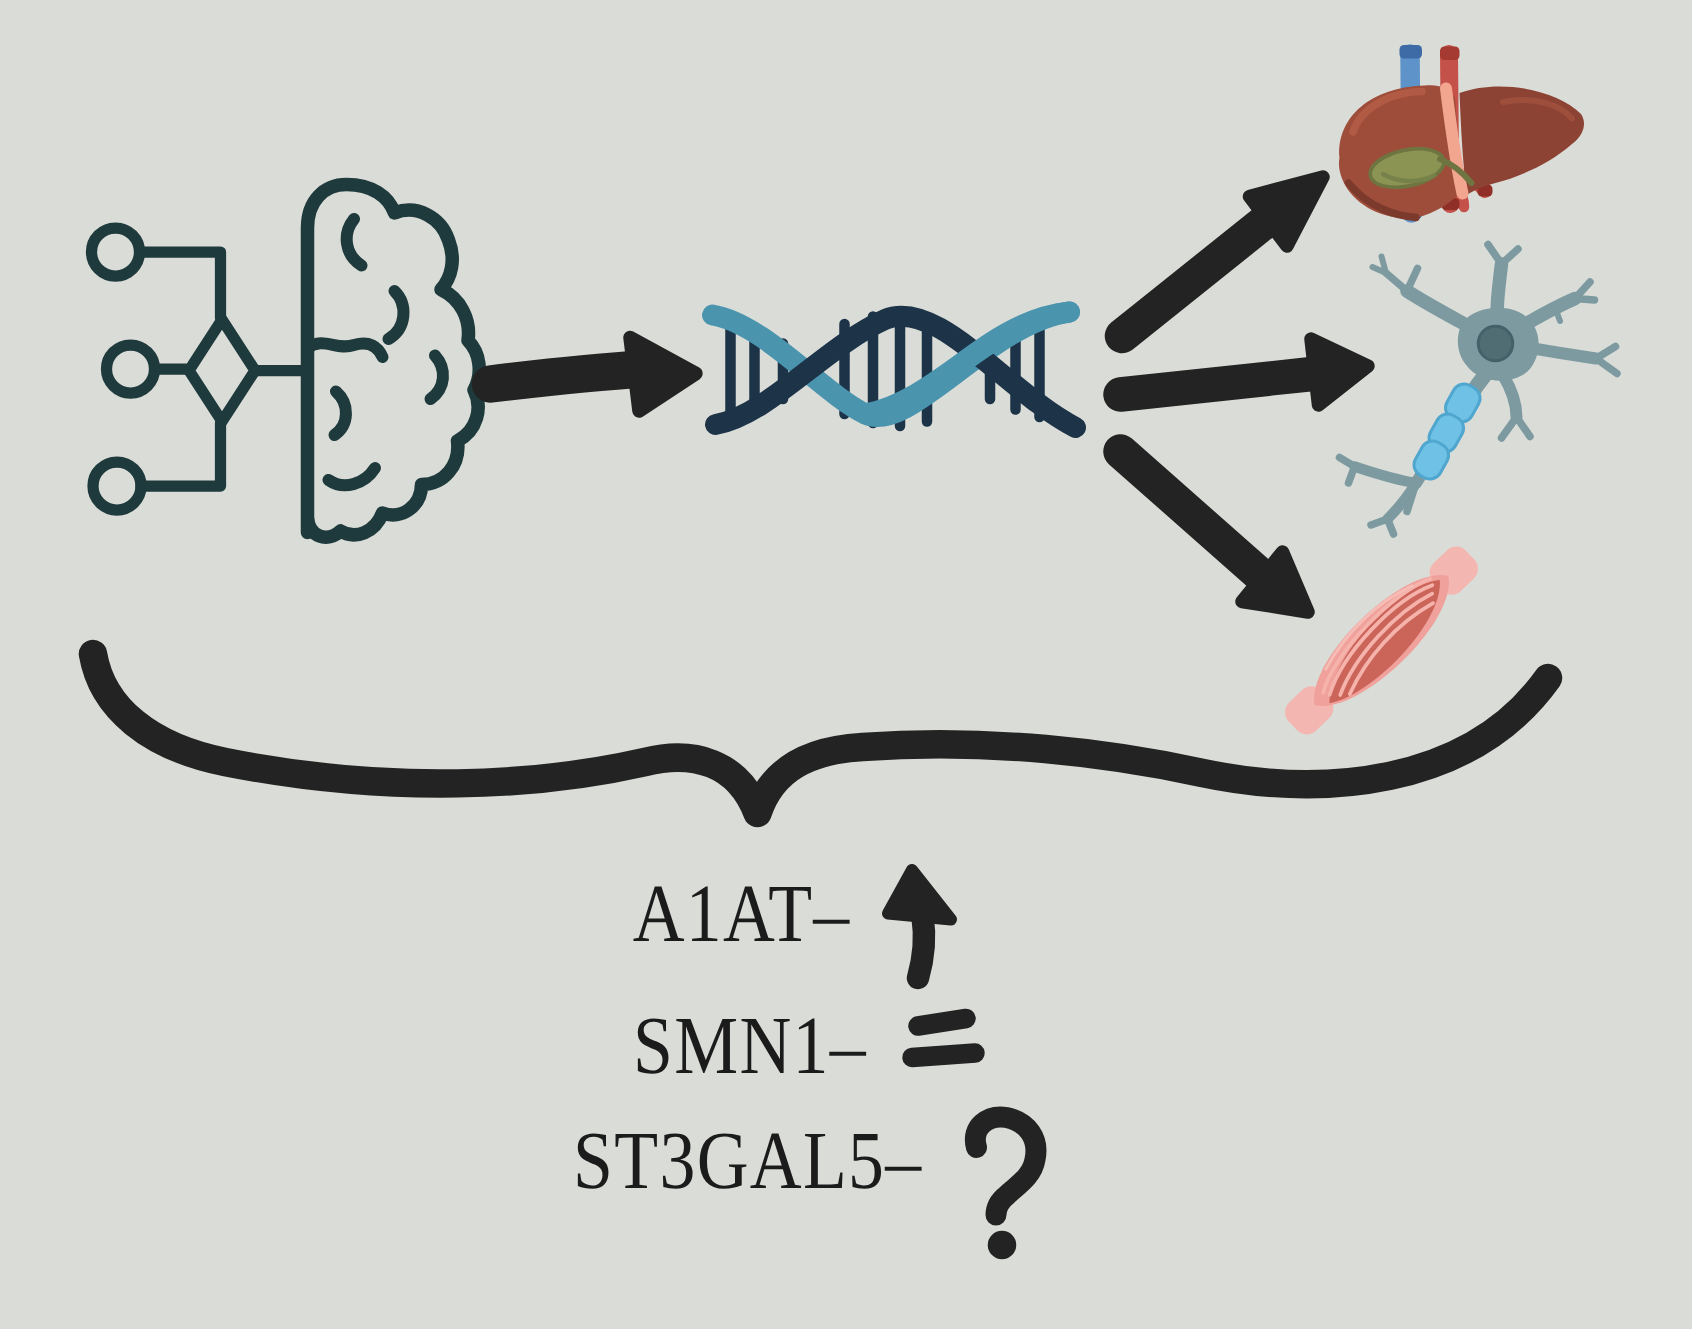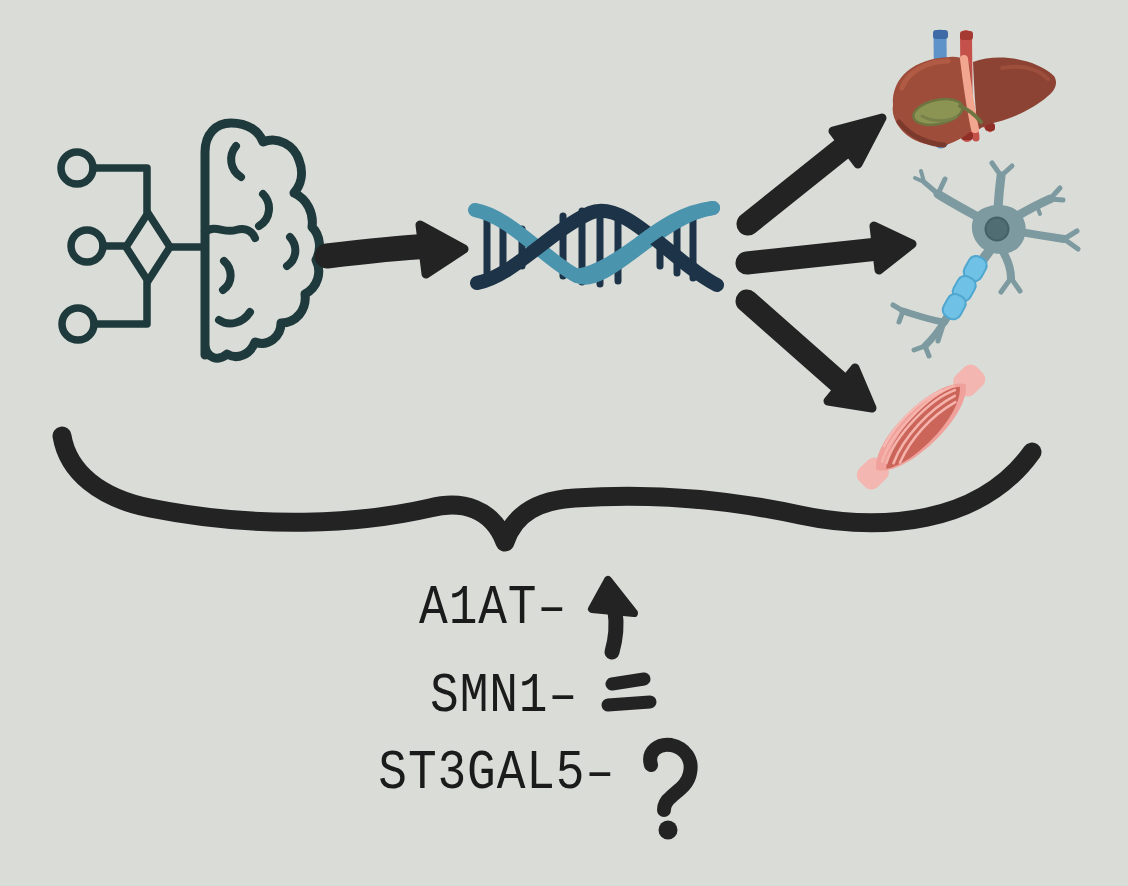--- a/index.html
+++ b/index.html
@@ -1,21 +1,21 @@
 <!DOCTYPE html>
 <html><head>
 <meta charset="utf-8">
 <style>
   html,body{margin:0;padding:0;background:#dadcd7;}
   .canvas{
     position:relative;
     width:1128px;height:886px;
     background:#dadcd7;
     overflow:hidden;
-    font-family:Liberation Mono, monospace;
+    font-family:Liberation Serif, serif;
   }
   .art{position:absolute;left:0;top:0;width:1128px;height:886px;display:block;}
   .gene-label{
     position:absolute;
     width:440px;
     text-align:right;
     font-size:55px;
     line-height:1.0;
     color:#1b1b1b;
     letter-spacing:1px;

